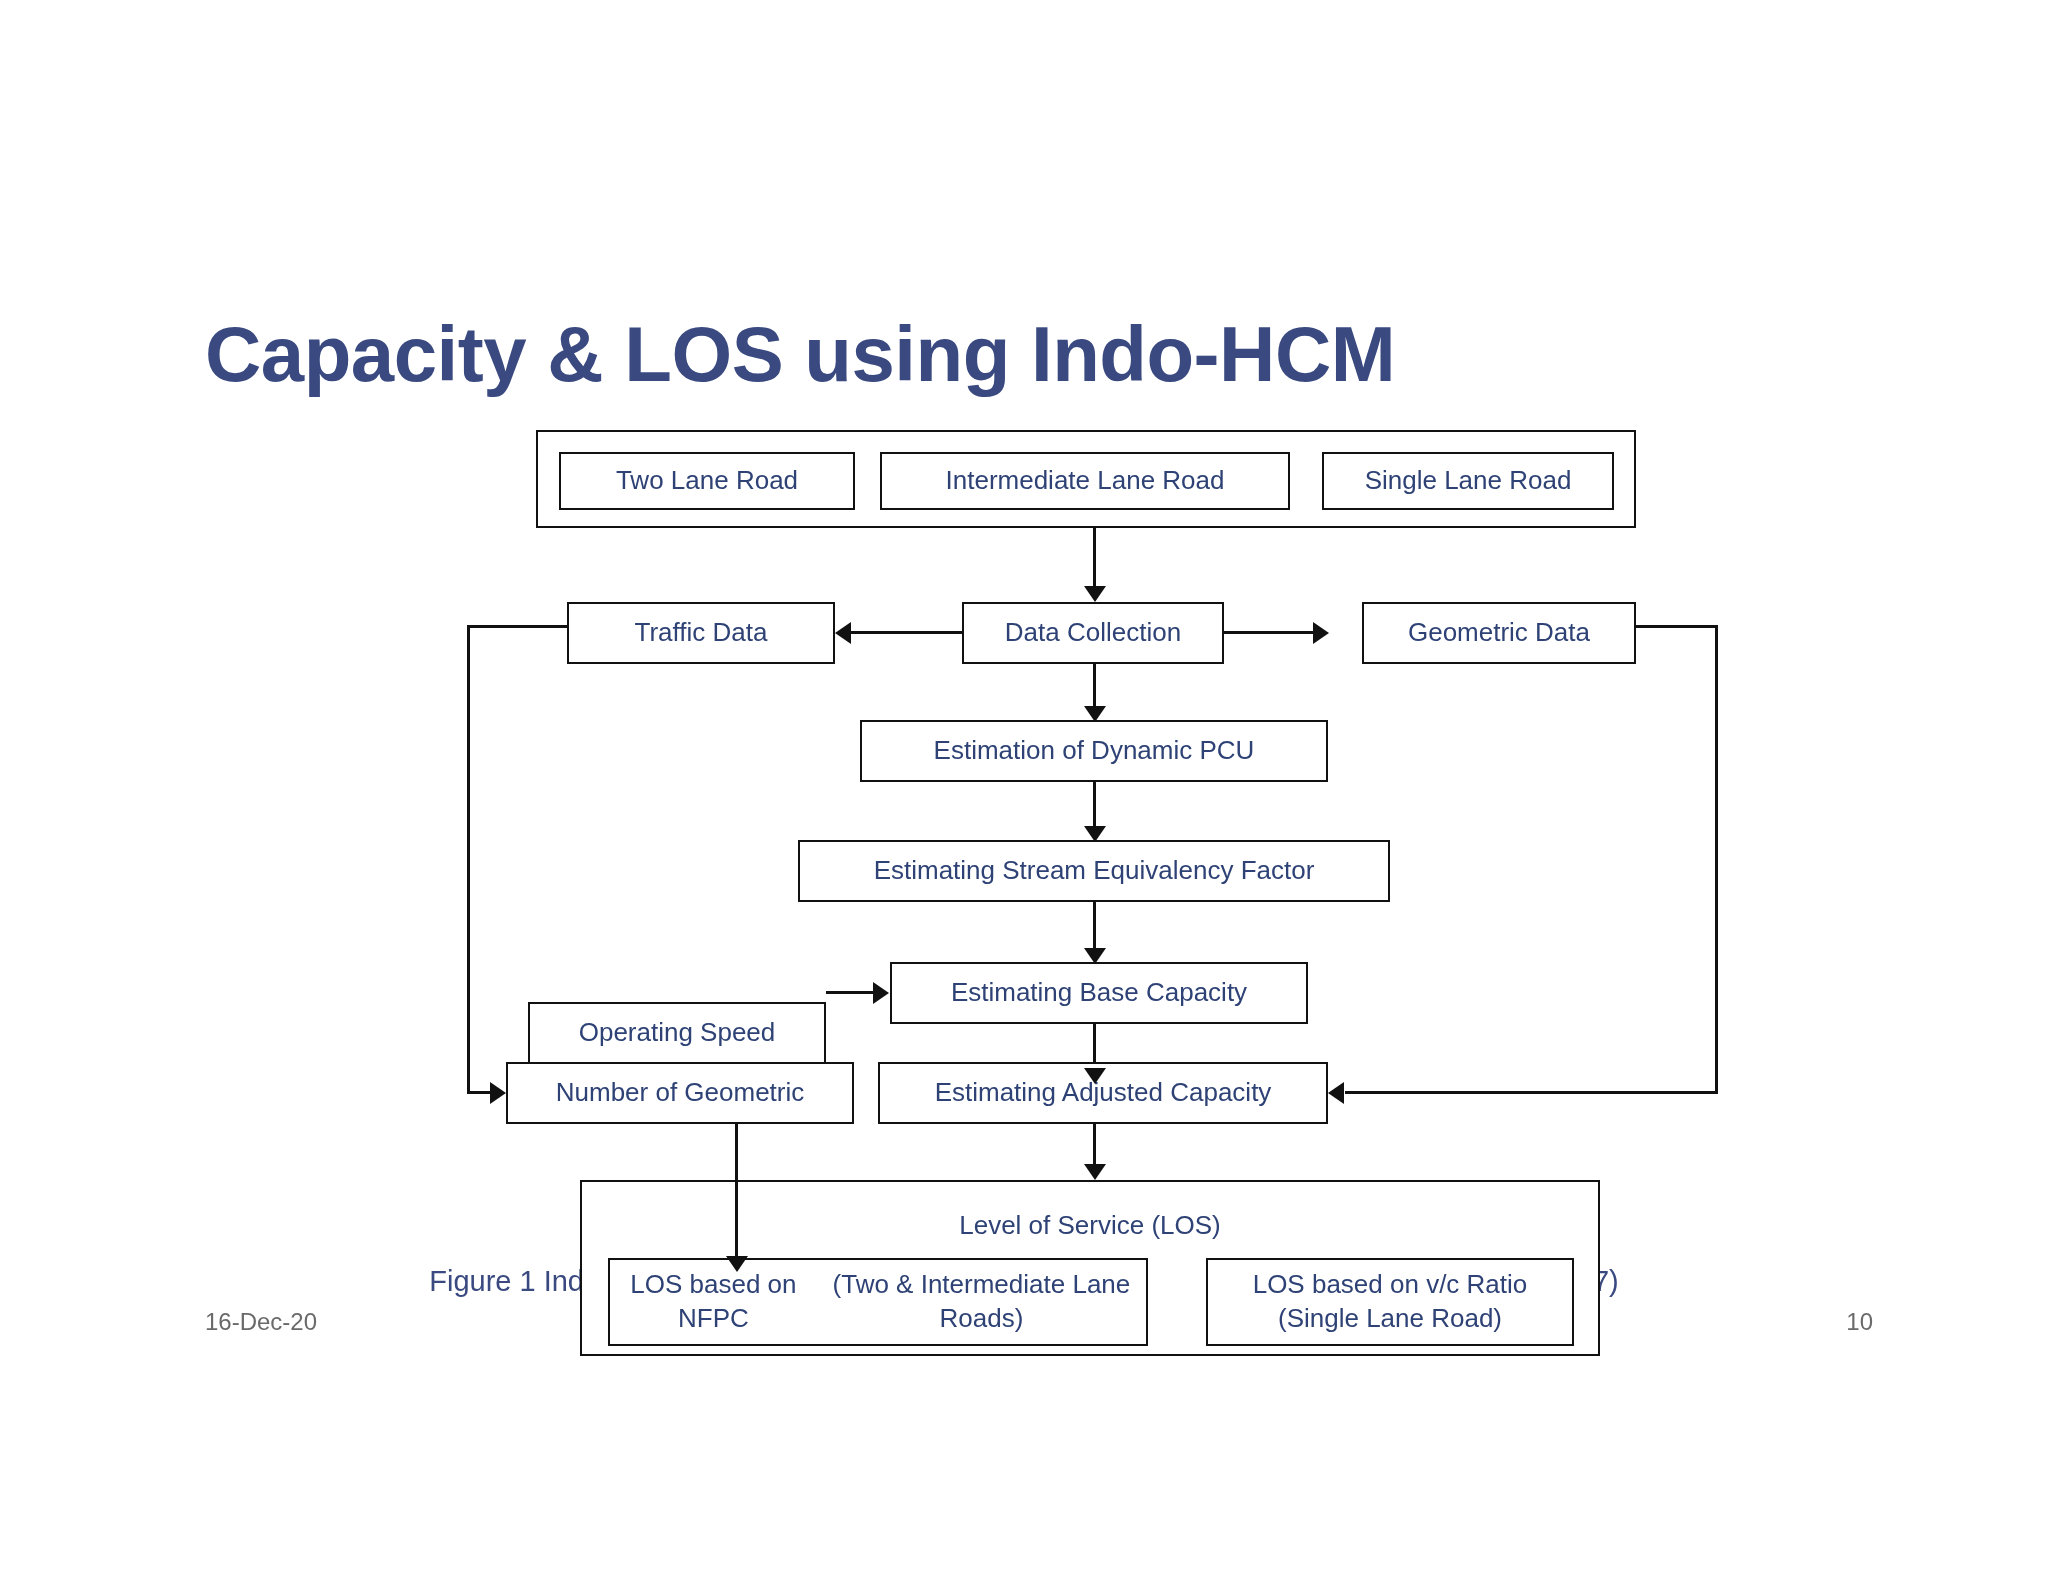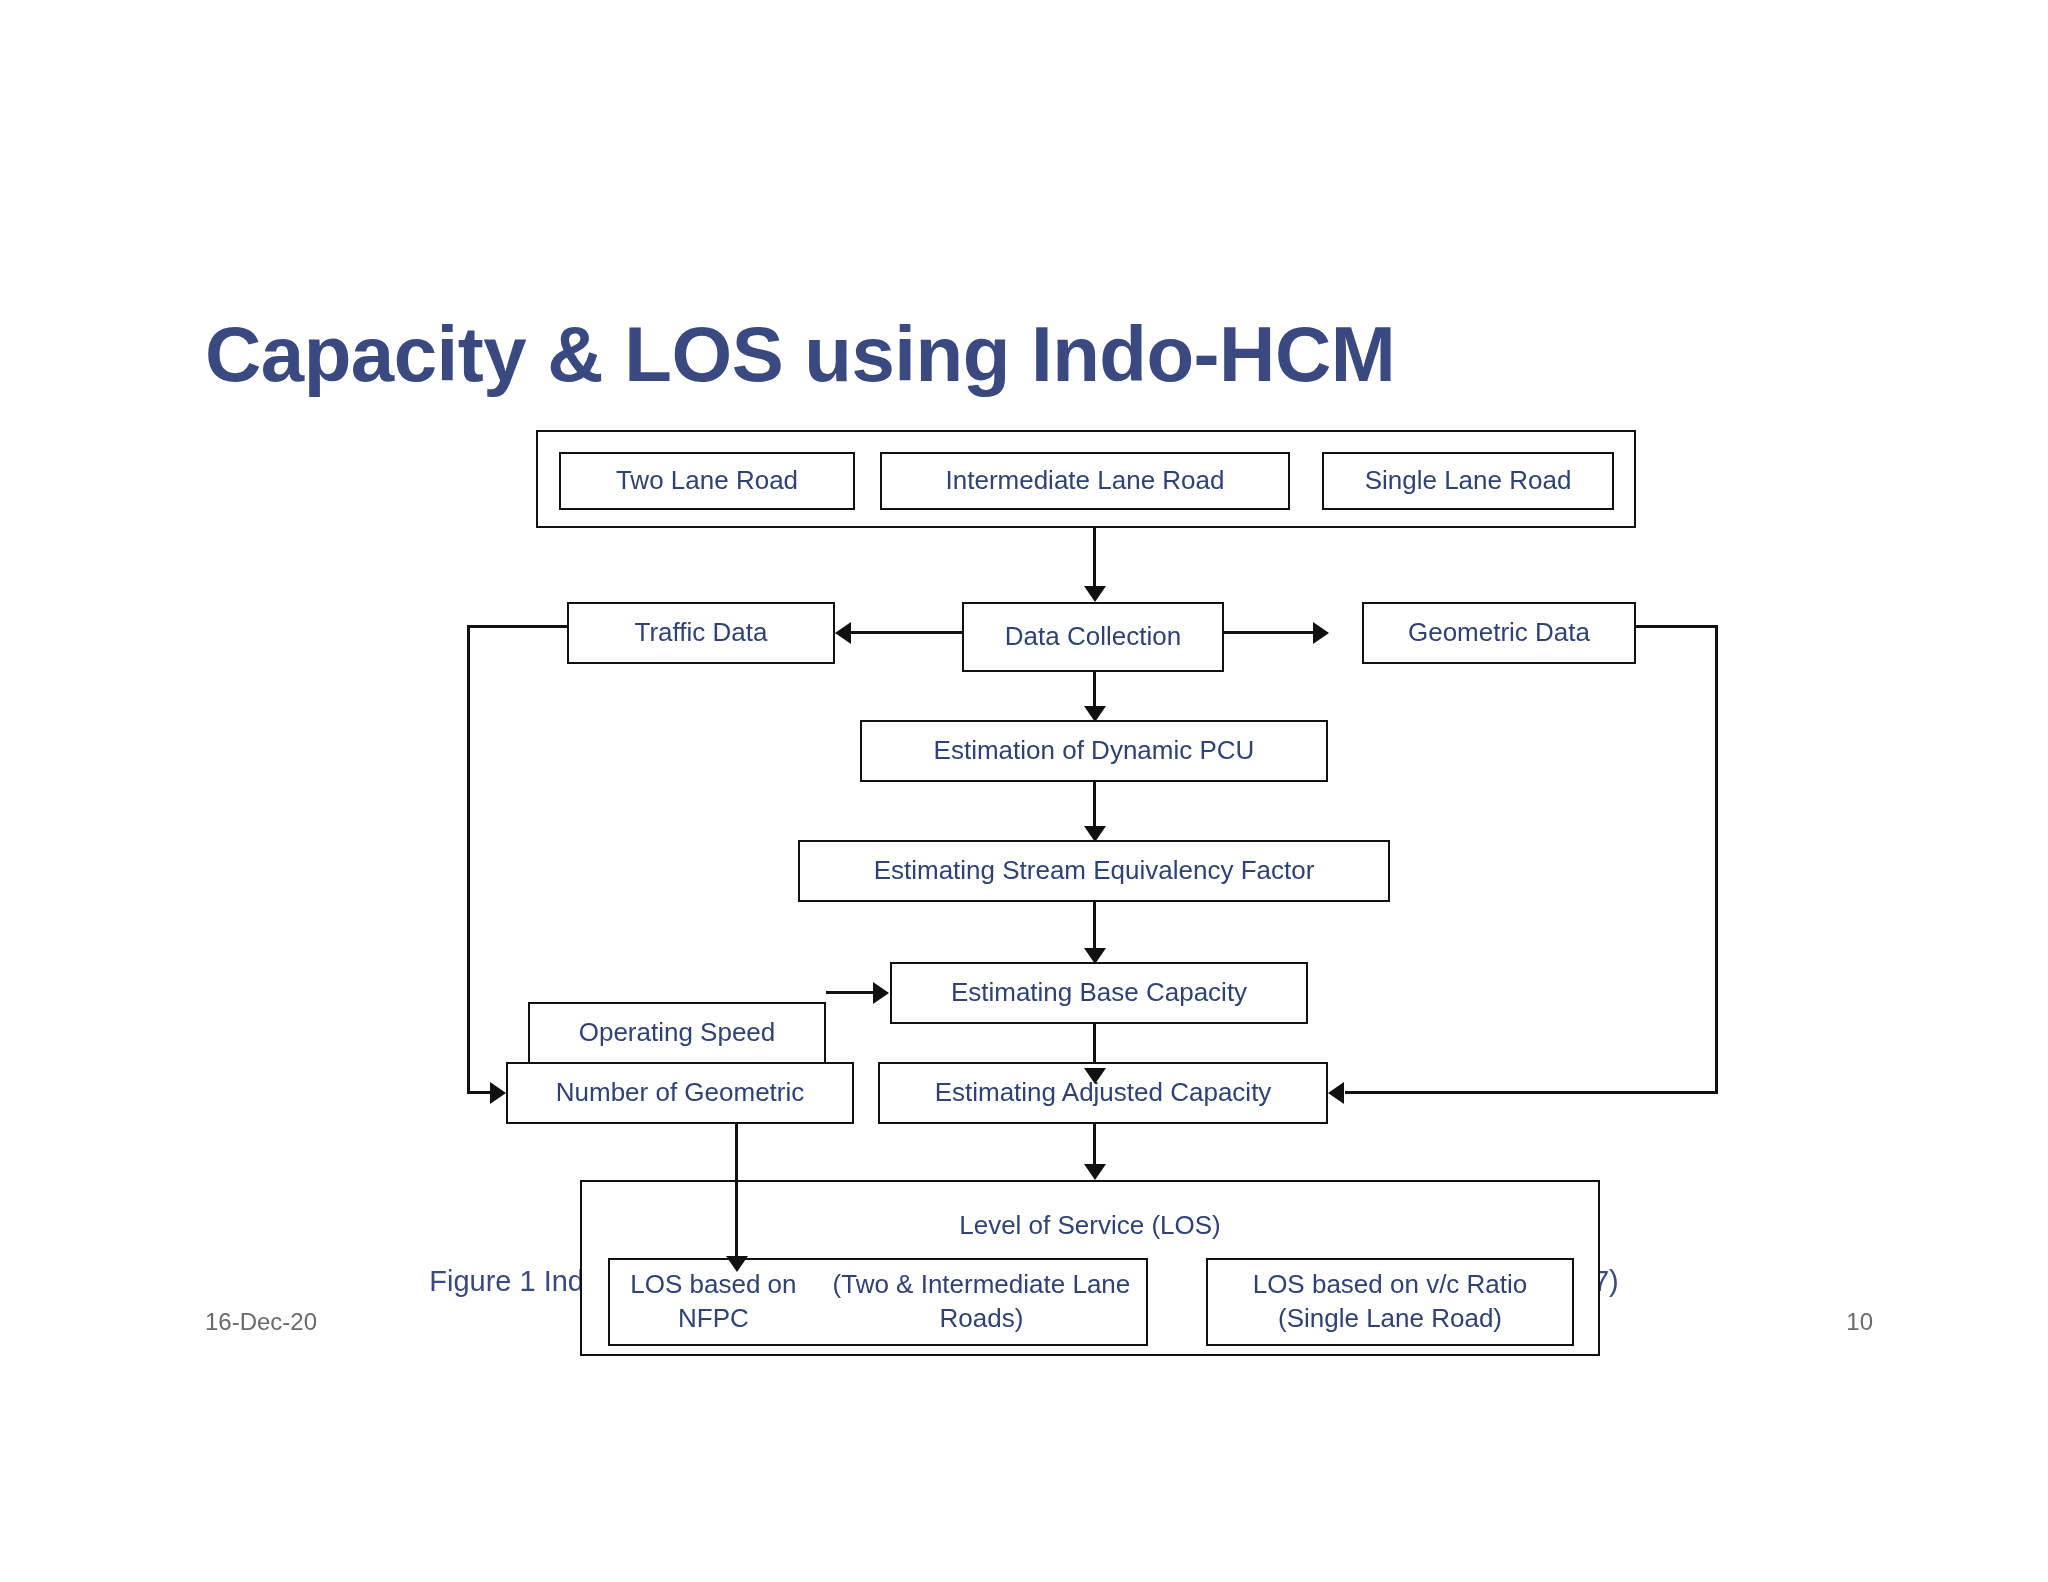--- a/index.html
+++ b/index.html
@@ -165,21 +165,21 @@
 
     <div class="node" style="left:880px; top:32px; width:410px; height:58px;">Intermediate Lane Road</div>
 
     <div class="node" style="left:1322px; top:32px; width:292px; height:58px;">Single Lane Road</div>
 
     <div class="ln v" style="left:1093px; top:108px; height:61px;"></div>
     <div class="arrow down" style="left:1084px; top:166px;"></div>
 
     <div class="node" style="left:567px; top:182px; width:268px; height:62px;">Traffic Data</div>
 
-    <div class="node" style="left:962px; top:182px; width:262px; height:70px;">Data Collection</div>
+    <div class="node" style="left:962px; top:182px; width:262px; height:62px;">Data Collection</div>
 
     <div class="node" style="left:1330px; top:182px; width:274px; height:62px;margin-left:32px;">Geometric Data</div>
 
     <div class="ln h" style="left:850px; top:211px; width:112px;"></div>
     <div class="arrow left" style="left:835px; top:202px;"></div>
 
     <div class="ln h" style="left:1224px; top:211px; width:90px;"></div>
     <div class="arrow right" style="left:1313px; top:202px;"></div>
 
     <div class="ln v" style="left:1093px; top:244px; width:3px; height:44px;"></div>

